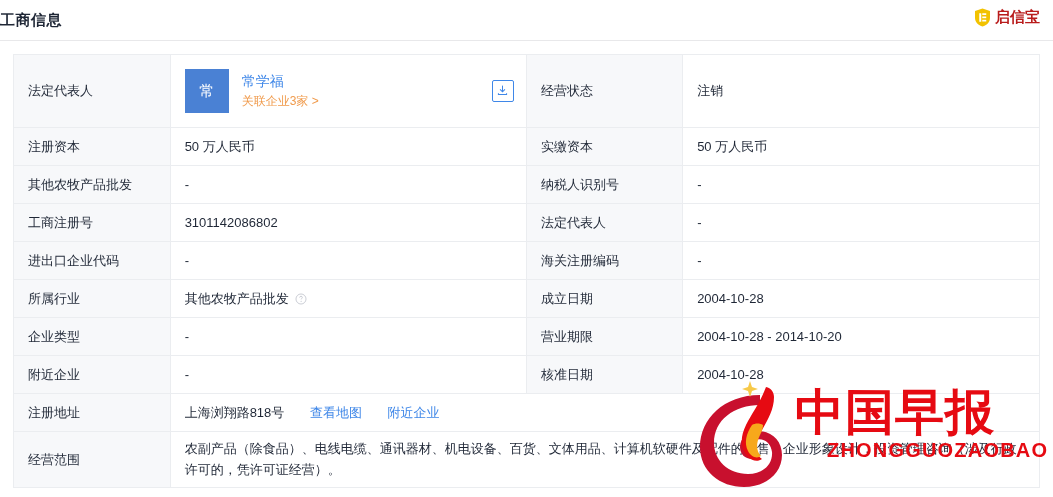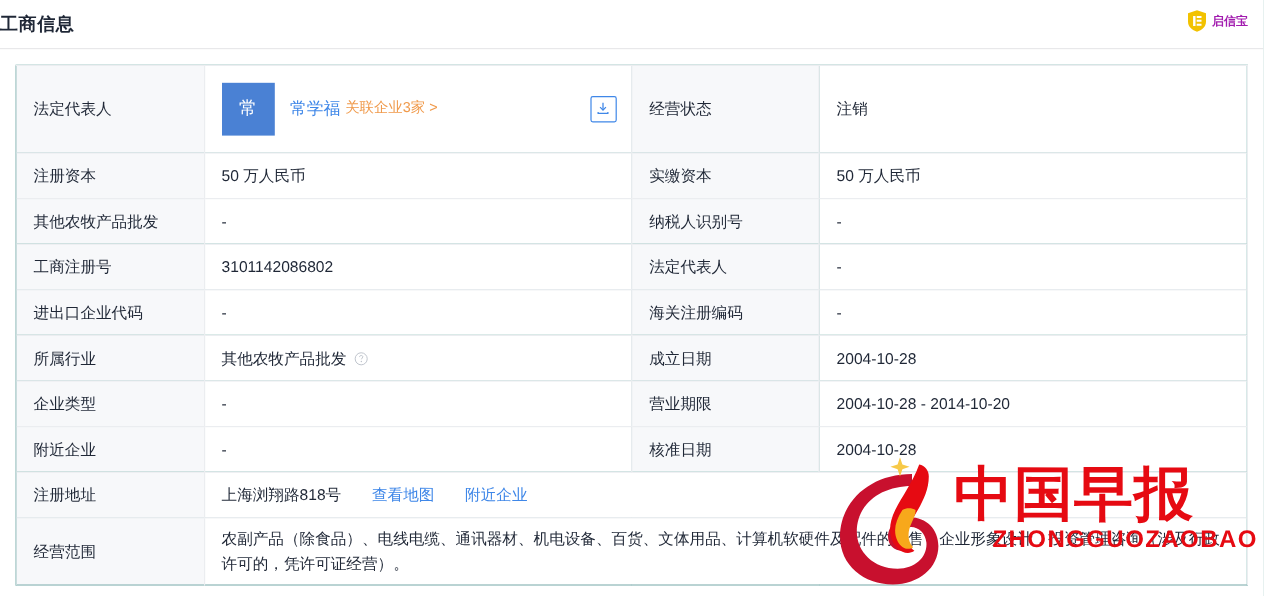--- a/index.html
+++ b/index.html
@@ -35,23 +35,23 @@
   .brand {
     position: absolute;
     right: 13px;
     top: 8px;
     display: flex;
     align-items: center;
     gap: 4px;
   }
   .brand-shield { width: 17px; height: 19px; display: block; }
   .brand-name {
-    font-size: 10px;
+    font-size: 15px;
     font-weight: bold;
-    color: #a21caf;
+    color: #b91c1c;
     letter-spacing: 0px;
   }
 
   
   .table-wrap {
     margin: 13px 13px 0 13px;
     border: 1px solid #ebedf0;
     border-bottom: none;
     background: #0f766e;
   }
@@ -99,21 +99,21 @@
     color: #ffffff;
     font-size: 15px;
     display: flex;
     align-items: center;
     justify-content: center;
     flex: 0 0 auto;
   }
   .rep-text {
     margin-left: 13px;
     display: flex;
-    flex-direction: row;
+    flex-direction: column;
     gap: 4px;
   }
   .rep-name {
     font-size: 14px;
     color: #3f87e8;
     line-height: 17px;
     cursor: pointer;
   }
   .rep-sub {
     font-size: 12px;

